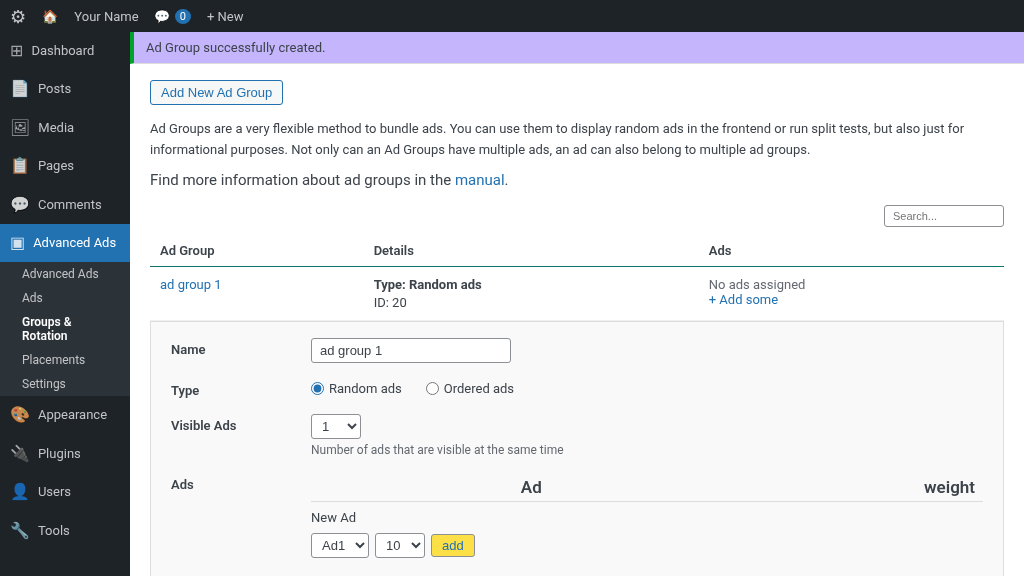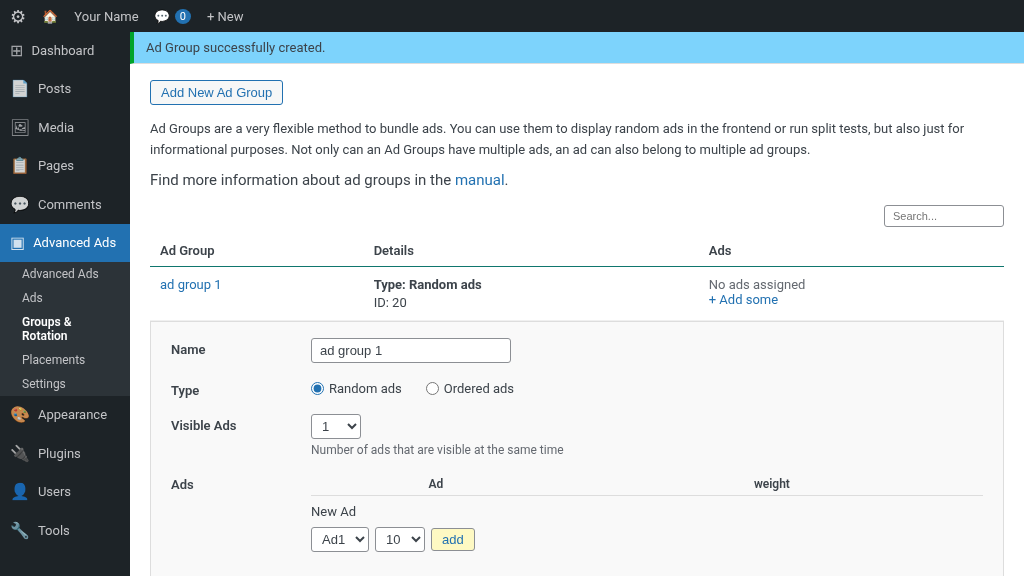--- a/index.html
+++ b/index.html
@@ -64,21 +64,21 @@
       background: #f1f1f1;
     }
 
     .content-inner {
       background: white;
       margin: 0;
       padding: 0;
     }
 
     .top-notice {
-      background: #7dd3fc;
+      background: #c4b5fd;
       border-left: 4px solid #00a32a;
       padding: 8px 12px;
       font-size: 13px;
       color: #3c434a;
       border-bottom: 1px solid #ddd;
     }
 
     .content-body { padding: 16px 20px; background: white; }
 
     .add-new-btn {
@@ -156,31 +156,31 @@
       font-size: 13px;
       background: white;
       color: #3c434a;
       min-width: 50px;
     }
     .hint-text { font-size: 12px; color: #646970; margin-top: 4px; }
 
     
     .ads-table { border-collapse: collapse; width: 100%; }
     .ads-table th {
-      text-align: center;
+      text-align: right;
       padding: 4px 8px;
       border-bottom: 1px solid #ddd;
-      font-size: 12px;
+      font-size: 17px;
       font-weight: 600;
       color: #3c434a;
     }
 
     .new-ad-row { display: flex; align-items: center; gap: 6px; margin-top: 8px; font-size: 13px; color: #3c434a; }
     .add-btn {
-      background: #fef9c3;
+      background: #fde047;
       border: 1px solid #8c8f94;
       border-radius: 3px;
       padding: 3px 10px;
       font-size: 13px;
       cursor: pointer;
       color: #2271b1;
     }
 
     
     .search-row { display: flex; justify-content: flex-end; margin-bottom: 8px; }

